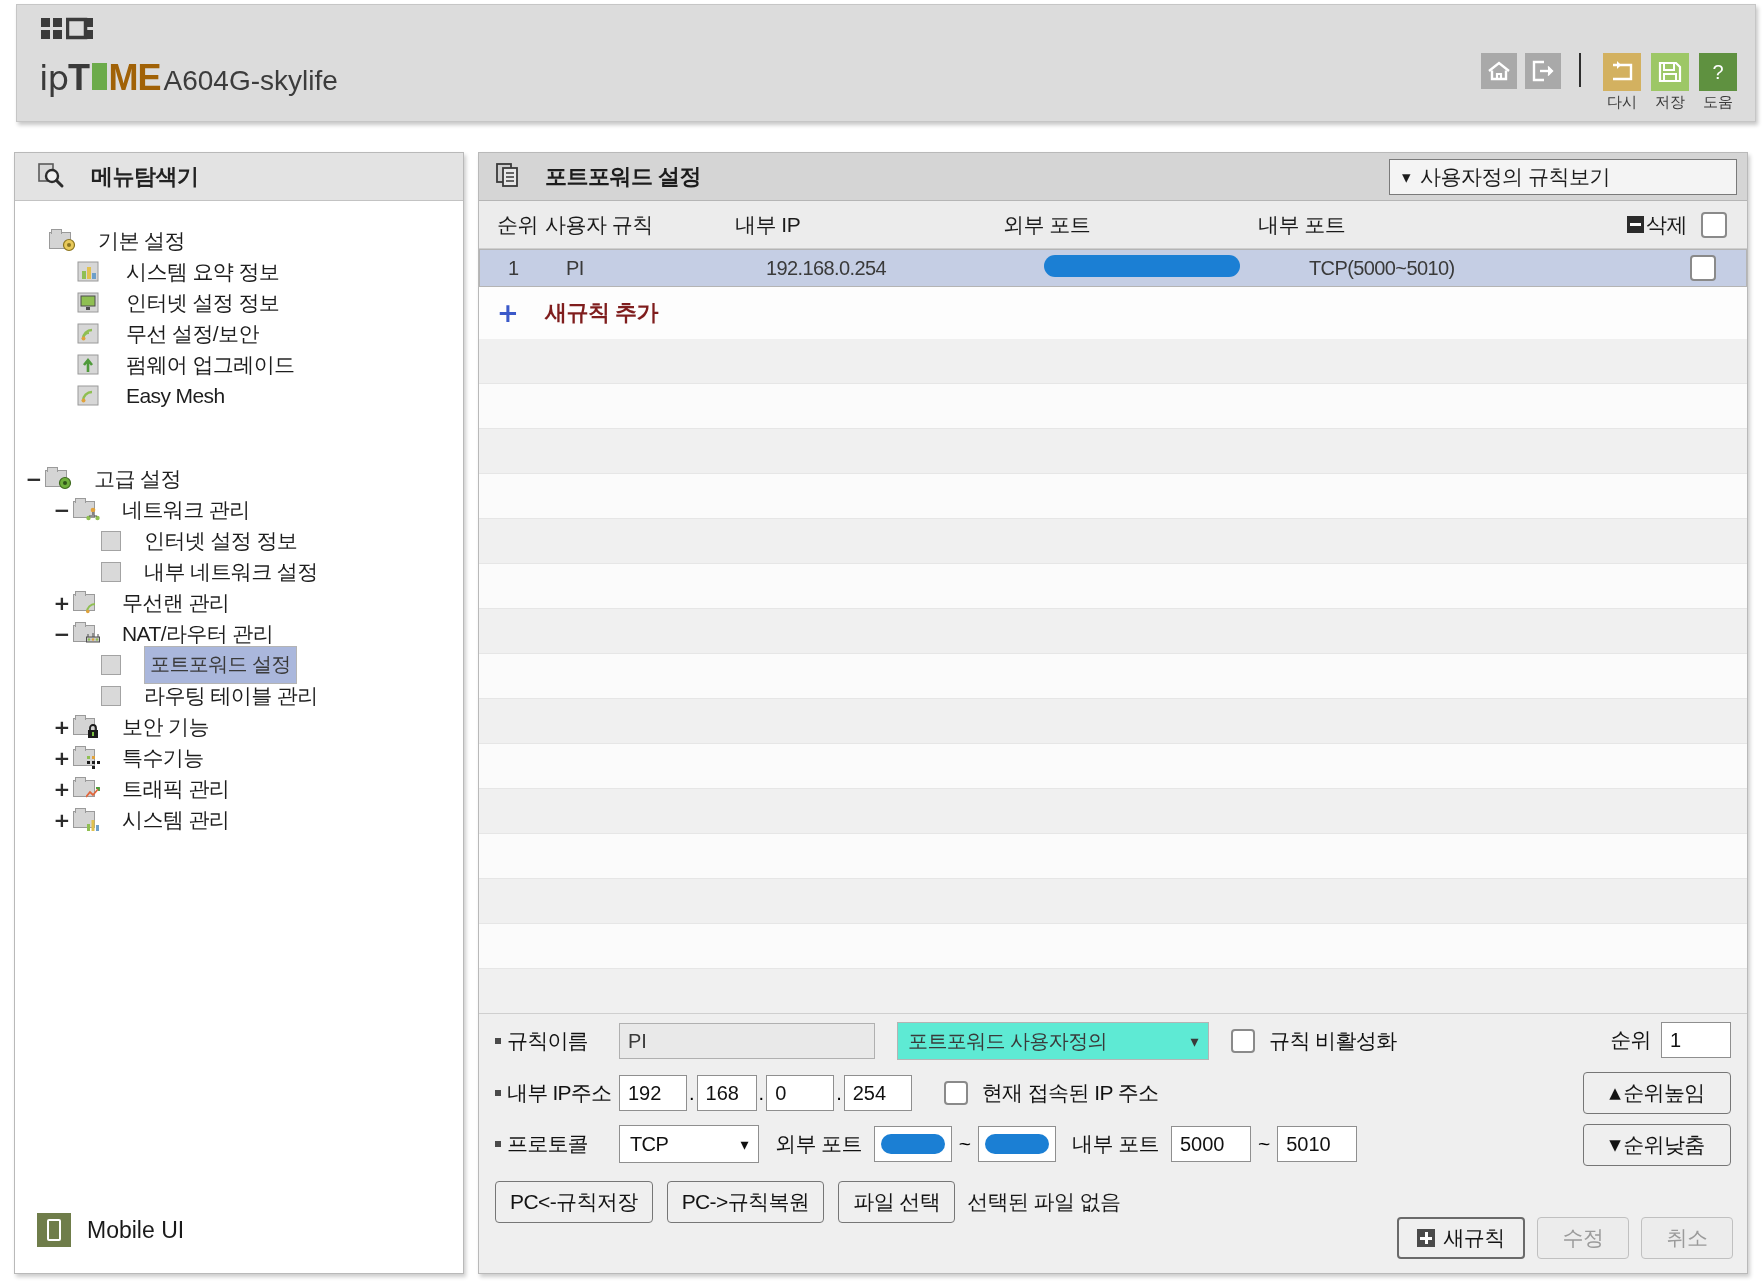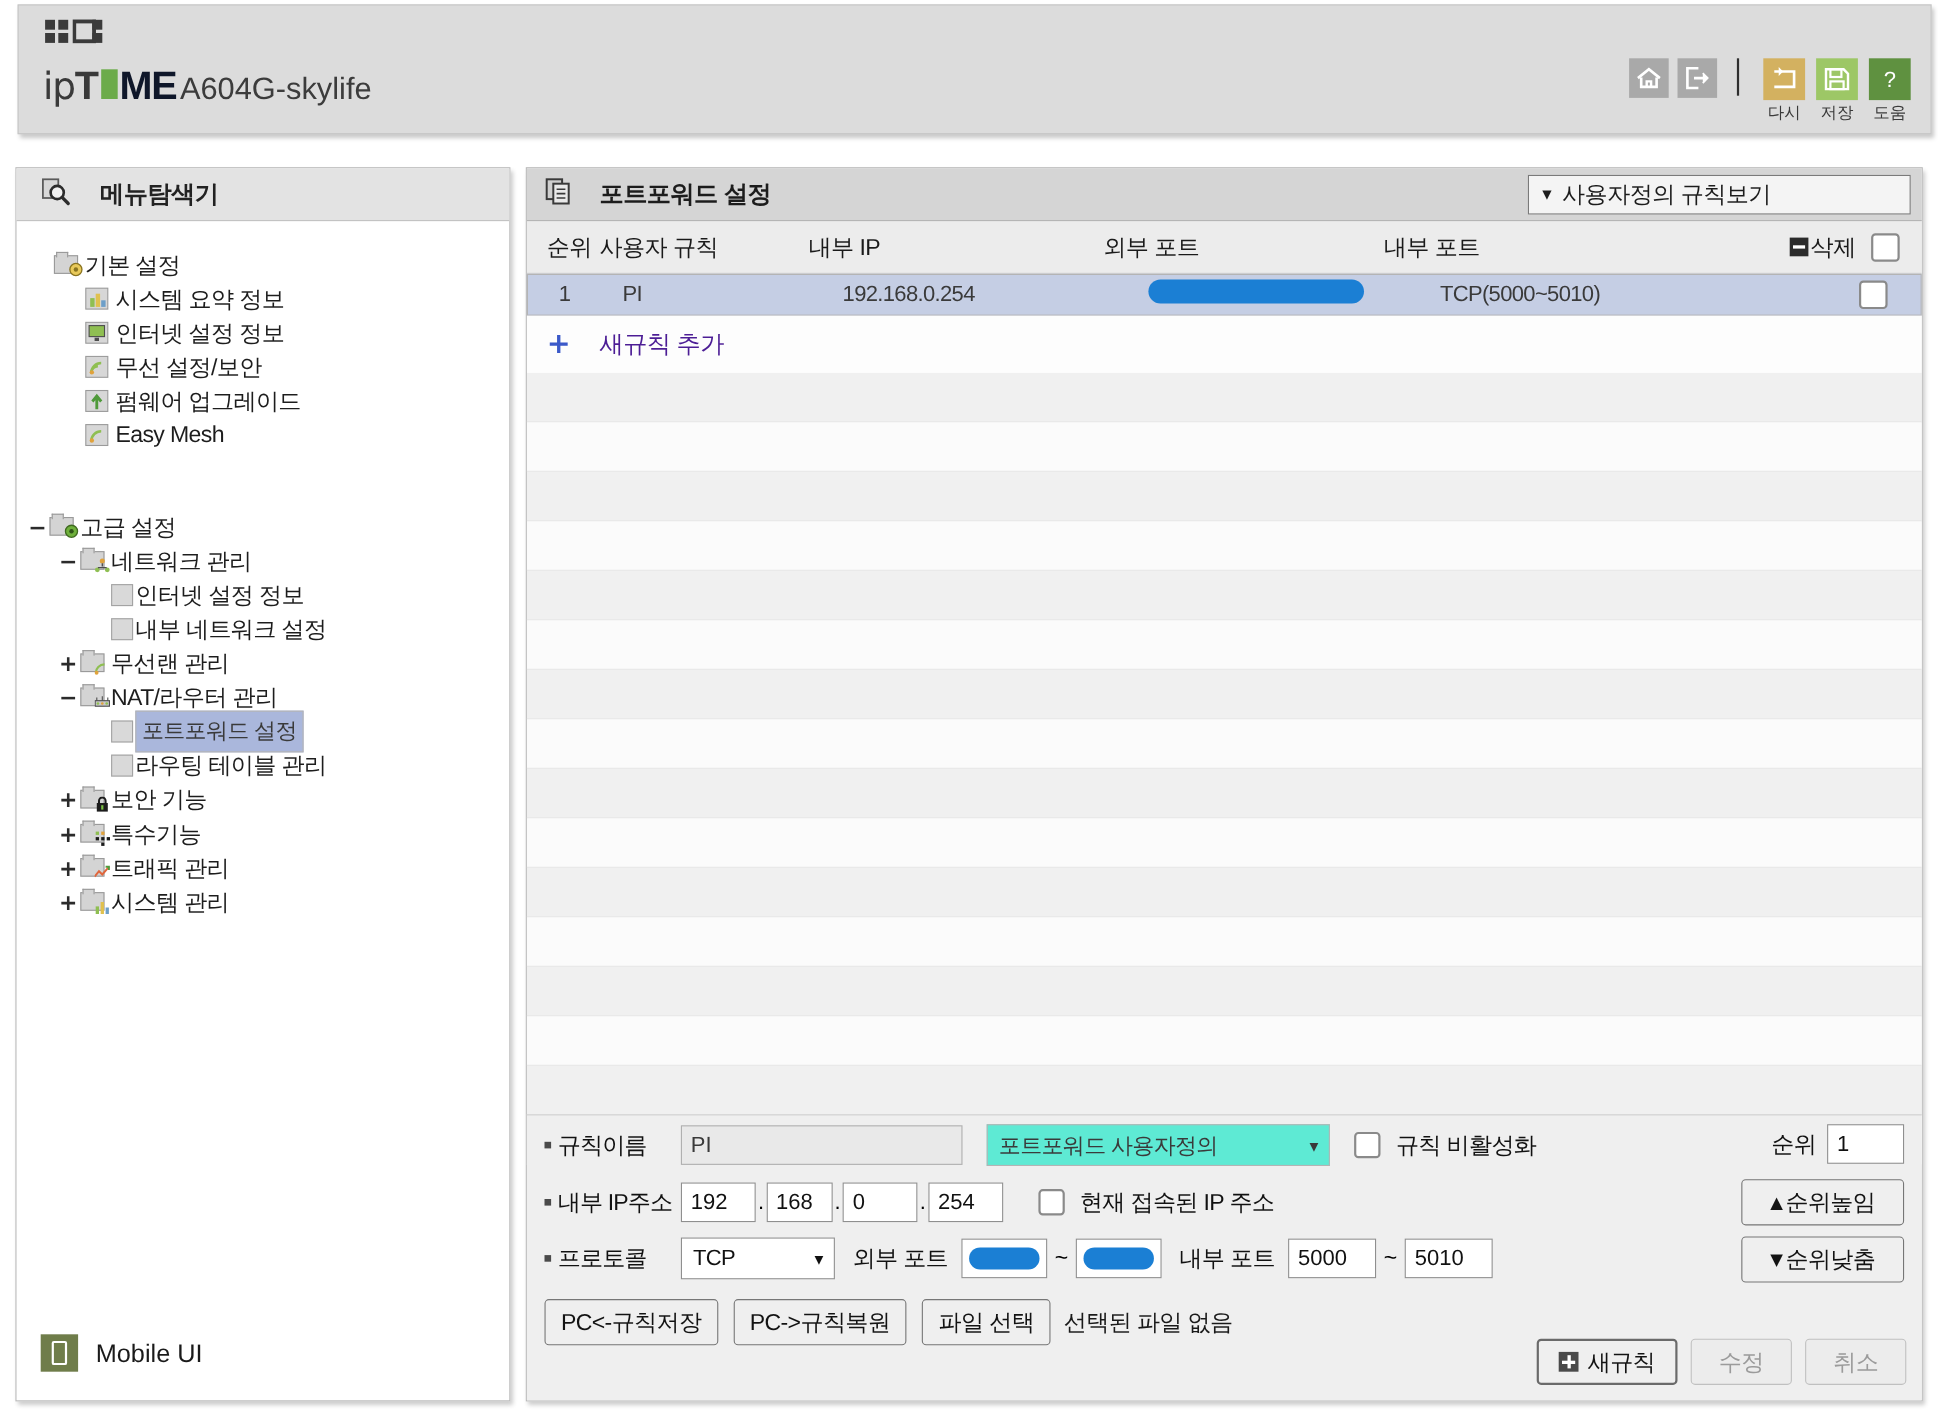--- a/index.html
+++ b/index.html
@@ -33,21 +33,21 @@
   }
   .logo-t {
     font-size: 36px; font-weight: 800; color: #3a3a3a; letter-spacing: -0.5px;
     font-family: "Liberation Sans", sans-serif;
   }
   .logo-i-green {
     display: inline-block; width: 15px; height: 27px; background: #6cab4a;
     margin: 0 2px; vertical-align: -2px;
   }
   .logo-me {
-    font-size: 36px; font-weight: 800; color: #0f172a; letter-spacing: -1px;
+    font-size: 36px; font-weight: 800; color: #a16207; letter-spacing: -1px;
   }
   .logo-model {
     font-size: 28px; color: #3c3c3c; margin-left: 3px; letter-spacing: 0px;
   }
 
   .head-icons { position: absolute; right: 18px; top: 48px; display: flex; align-items: flex-start; gap: 0px; }
   .hicon {
     width: 36px; height: 36px; display: flex; align-items: center; justify-content: center;
     margin-left: 8px;
   }
@@ -70,21 +70,21 @@
     height: 48px; background: #e3e3e3; border-bottom: 1px solid #c3c3c3;
     display: flex; align-items: center; padding-left: 22px;
   }
   .sb-head .title { font-size: 22px; font-weight: 700; color: #222; margin-left: 26px; letter-spacing: -0.5px;}
   .tree { padding: 24px 0 0 0; font-size: 21px; color: #1d1d1d; }
   .node { display: flex; align-items: center; height: 31px; white-space: nowrap; }
   .node .expander {
     width: 22px; text-align: center; font-size: 20px; color: #2b2b2b; font-weight: 700;
     font-family: "DejaVu Sans", sans-serif; flex: 0 0 22px;
   }
-  .node .lbl { margin-left: 2px; letter-spacing: -0.6px; }
+  .node .lbl { margin-left: 23px; letter-spacing: -0.6px; }
   .node .lbl.sel { background: #aab7dc; padding: 1px 5px; }
   .spacer { height: 52px; }
 
   
   .ico { position: relative; width: 26px; height: 21px; flex: 0 0 26px; }
   .folder { position:absolute; left:0; top:2px; width: 22px; height: 17px; background: #d4d4d4; border: 1px solid #9a9a9a; }
   .folder:after { content:""; position:absolute; left:1px; top:-4px; width:9px; height:4px; background:#d4d4d4; border:1px solid #9a9a9a; border-bottom:none; }
   .badge { position:absolute; right:-1px; bottom:-1px; width: 14px; height: 14px; }
   .leafbox { width: 20px; height: 20px; background:#d9d9d9; border:1px solid #a3a3a3; flex:0 0 20px; }
 
@@ -123,21 +123,21 @@
 
   .trow {
     height: 45px; display: flex; align-items: center;
     font-size: 21px; color: #111; letter-spacing:-0.3px;
     border-bottom: 1px solid #e6e6e6;
   }
   .trow.sel { background: #c5cee4; }
   .redact { display:inline-block; height: 22px; width: 196px; background:#1b7fd4; border-radius: 11px; }
   .addrow { height: 52px; display: flex; align-items: center; background:#fdfdfd; }
   .addrow .plus { width: 66px; padding-left: 18px; color:#3b59c9; font-size: 26px; font-weight:700; font-family:"DejaVu Sans",sans-serif; }
-  .addrow .alink { color: #4c1d95; font-size: 22px; letter-spacing:-0.5px; }
+  .addrow .alink { color: #7f1d1d; font-size: 22px; letter-spacing:-0.5px;font-weight:bold; }
   .fill-stripes { }
   .fill-stripes .s { height: 45px; border-bottom: 1px solid #e6e6e6; }
   .fill-stripes .s.alt { background: #f0f0f0; }
   .fill-stripes .s.plain { background: #fbfbfb; }
 
   
   .formarea {
     position: absolute; left: 0; right: 0; bottom: 0; height: 260px;
     background: #efefef; border-top: 1px solid #cfcfcf;
   }

